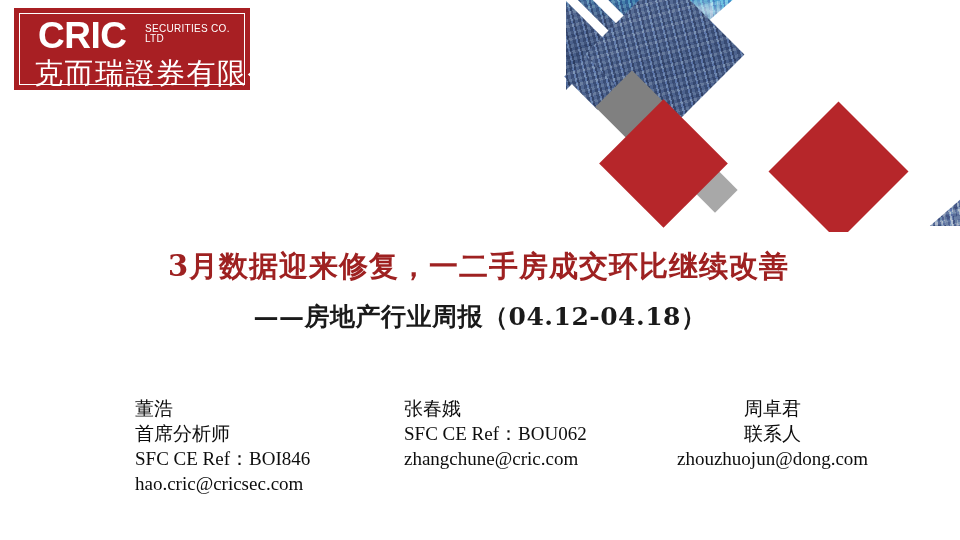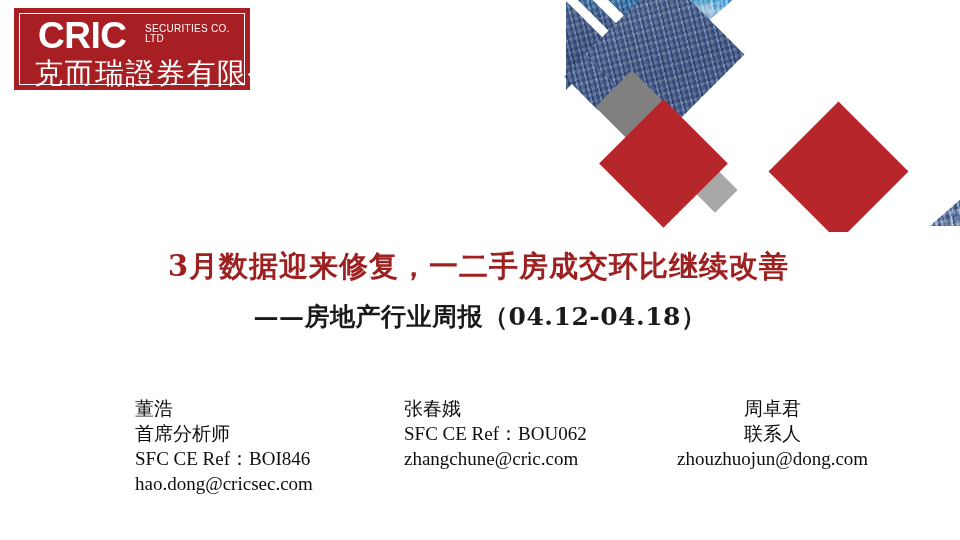--- a/index.html
+++ b/index.html
@@ -244,21 +244,21 @@
 
   <div class="title-main">3月数据迎来修复，一二手房成交环比继续改善</div>
   <div class="title-sub">——房地产行业周报（04.12-04.18）</div>
 
   <div class="analysts">
 
     <div class="analyst c1">
       <div class="a-name">董浩</div>
       <div class="a-role">首席分析师</div>
       <div class="a-ref">SFC CE Ref：BOI846</div>
-      <div class="a-mail">hao.dong@cricsec.com</div>
+      <div class="a-mail">hao.cric@cricsec.com</div>
     </div>
 
     <div class="analyst c2">
       <div class="a-name">张春娥</div>
       <div class="a-ref">SFC CE Ref：BOU062</div>
       <div class="a-mail">zhangchune@cric.com</div>
     </div>
 
     <div class="analyst c3">
       <div class="a-name">周卓君</div>

